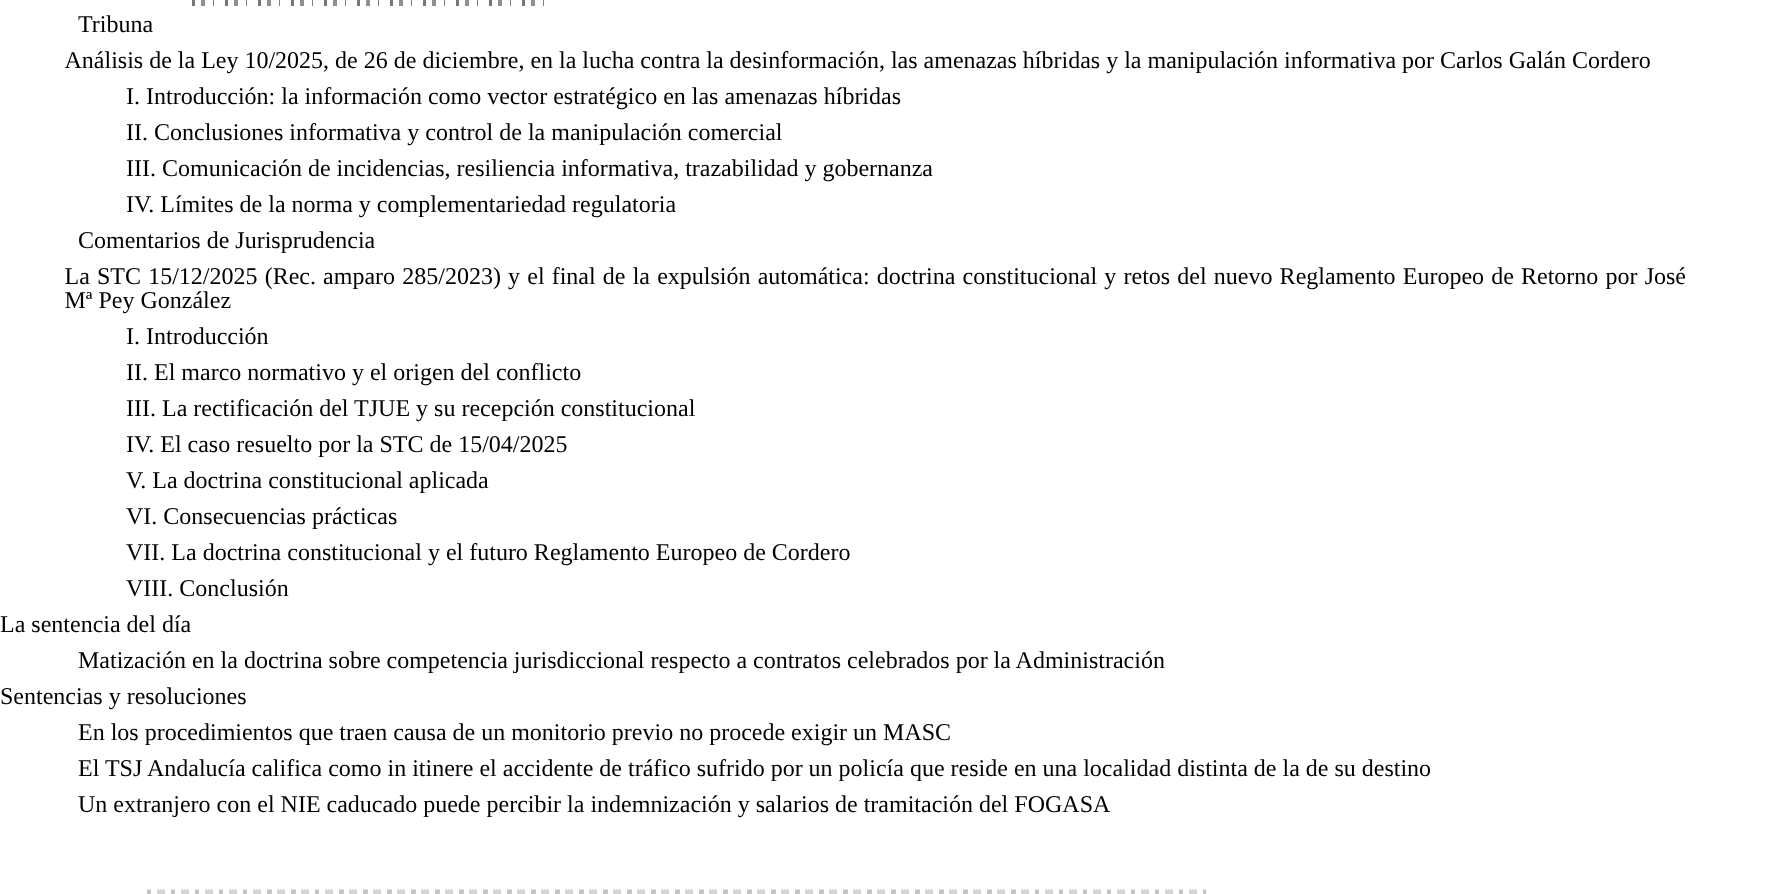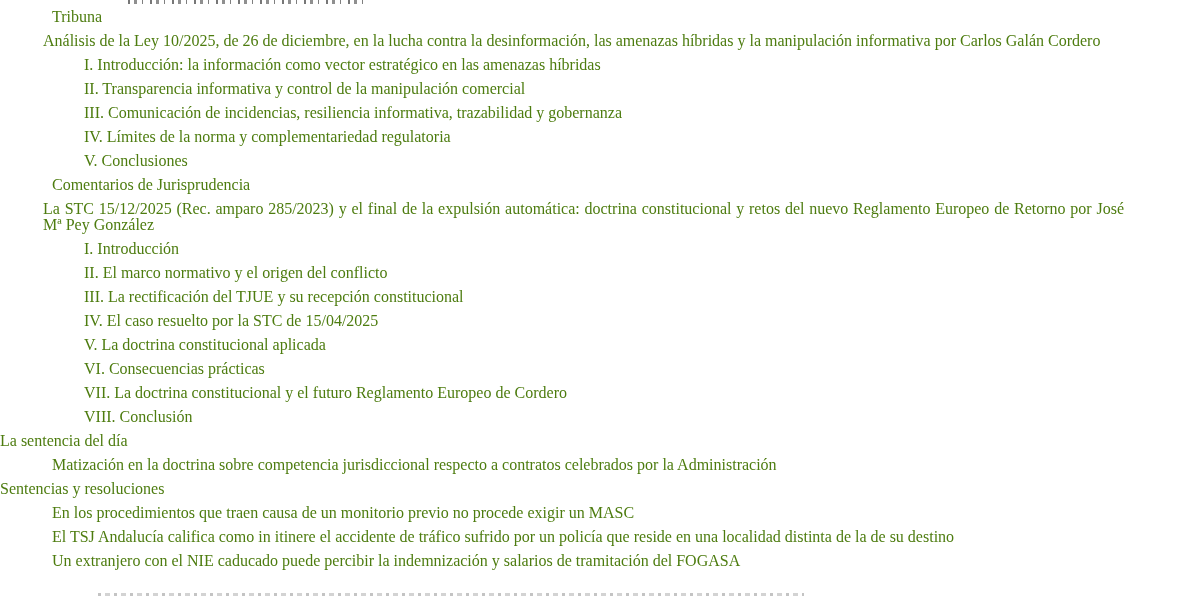--- a/index.html
+++ b/index.html
@@ -7,21 +7,21 @@
     padding: 0;
     background: #ffffff;
   }
   .page {
     position: relative;
     width: 1151px;
     height: 596px;
     overflow: hidden;
     background: #ffffff;
     font-family: "Liberation Serif", "DejaVu Serif", serif;
-    color: #4d7c0f;
+    color: #000000;
   }
   .toc {
     position: absolute;
     top: 9px;
     left: 0;
     right: 0;
   }
   .line {
     font-size: 16px;
     line-height: 16px;
@@ -68,24 +68,23 @@
 </style>
 </head>
 <body>
 
 <div class="page">
   <div class="clip-top"></div>
   <div class="toc" id="toc">
       <div class="line lvl2">Tribuna</div>
       <div class="line lvl3 wrap">Análisis de la Ley 10/2025, de 26 de diciembre, en la lucha contra la desinformación, las amenazas híbridas y la manipulación informativa por Carlos Galán Cordero</div>
       <div class="line lvl4">I. Introducción: la información como vector estratégico en las amenazas híbridas</div>
-      <div class="line lvl4">II. Transparencia informativa y control de la manipulación comercial</div>
+      <div class="line lvl4">II. Conclusiones informativa y control de la manipulación comercial</div>
       <div class="line lvl4">III. Comunicación de incidencias, resiliencia informativa, trazabilidad y gobernanza</div>
       <div class="line lvl4">IV. Límites de la norma y complementariedad regulatoria</div>
-      <div class="line lvl4">V. Conclusiones</div>
       <div class="line lvl2">Comentarios de Jurisprudencia</div>
       <div class="line lvl3 wrap">La STC 15/12/2025 (Rec. amparo 285/2023) y el final de la expulsión automática: doctrina constitucional y retos del nuevo Reglamento Europeo de Retorno por José Mª Pey González</div>
       <div class="line lvl4">I. Introducción</div>
       <div class="line lvl4">II. El marco normativo y el origen del conflicto</div>
       <div class="line lvl4">III. La rectificación del TJUE y su recepción constitucional</div>
       <div class="line lvl4">IV. El caso resuelto por la STC de 15/04/2025</div>
       <div class="line lvl4">V. La doctrina constitucional aplicada</div>
       <div class="line lvl4">VI. Consecuencias prácticas</div>
       <div class="line lvl4">VII. La doctrina constitucional y el futuro Reglamento Europeo de Cordero</div>
       <div class="line lvl4">VIII. Conclusión</div>

